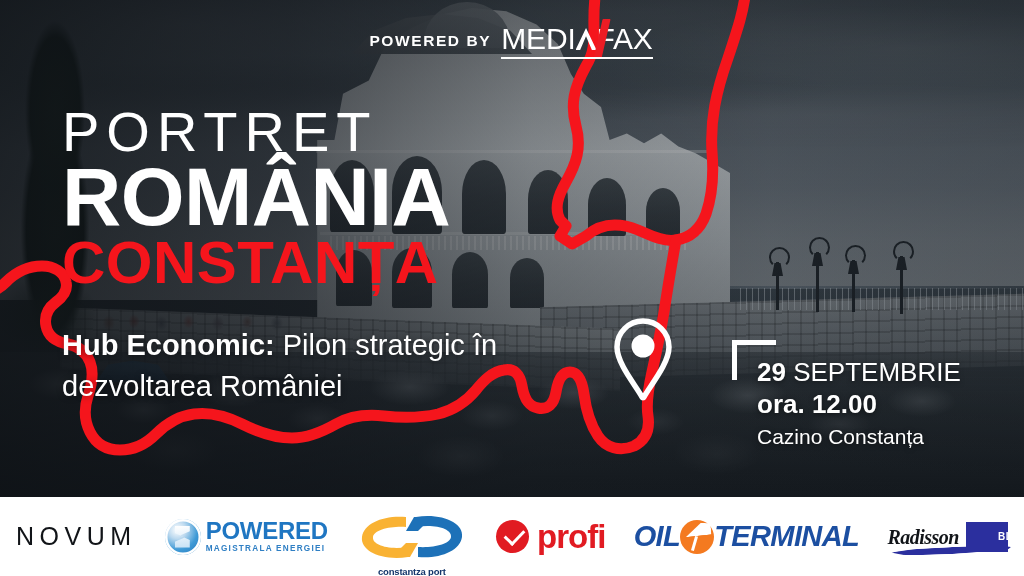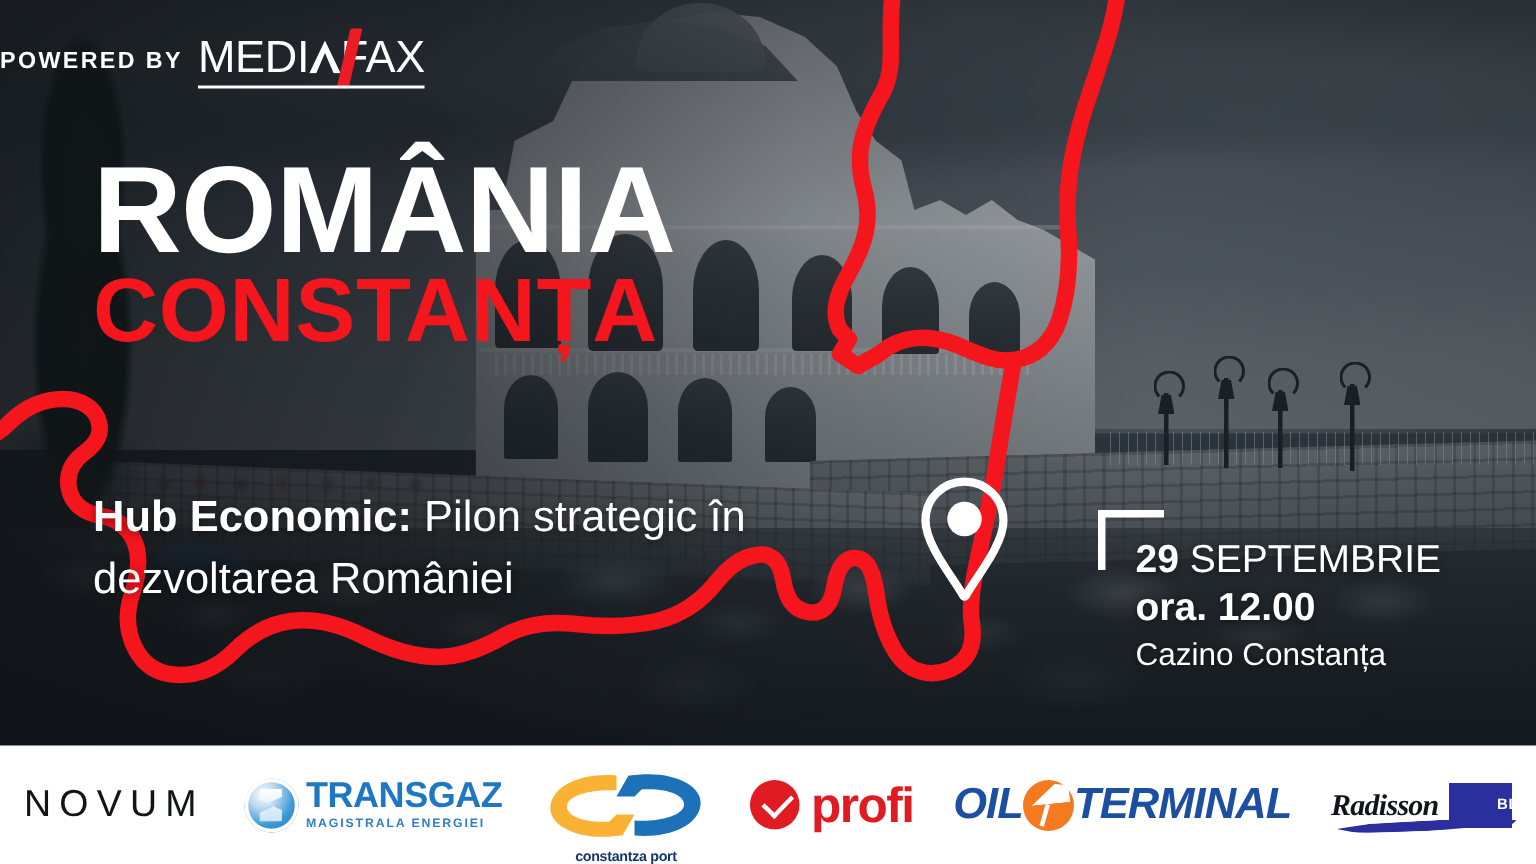--- a/index.html
+++ b/index.html
@@ -186,21 +186,21 @@
   .desat { position:absolute; inset:0; background:rgba(58,64,70,.22); mix-blend-mode:saturation; }
 
   
   .route { position:absolute; inset:0 0 79px 0; width:1024px; height:497px; pointer-events:none; }
 
   
   .content { position:absolute; inset:0 0 79px 0; }
 
   .powered {
     position:absolute; left:0; right:0; top:24px;
-    display:flex; align-items:center; justify-content:flex-start; gap:8px;
+    display:flex; align-items:center; justify-content:center; gap:8px;
   }
   .powered-label {
     color:#ffffff; font-size:15.5px; font-weight:700; letter-spacing:1.6px;
   }
   .mediafax { position:relative; display:inline-block; padding:0 2px 4px 2px; }
   .mediafax-word {
     color:#ffffff; font-size:30px; font-weight:400; letter-spacing:-0.2px;
     font-family:"Liberation Sans", sans-serif; line-height:1;
     display:flex; align-items:baseline;
   }
@@ -474,20 +474,21 @@
           <span>MEDI</span>
           <span class="mf-a"></span>
           <span>FAX</span>
         </span>
         <span class="mf-slash"></span>
         <span class="mf-underline"></span>
       </span>
     </div>
 
     <div class="titles">
+      <div class="t-portret">PORTRET</div>
       <div class="t-romania">ROMÂNIA</div>
       <div class="t-constanta">CONSTANȚA</div>
     </div>
 
     <div class="subtitle">
       <b>Hub Economic:</b><span> Pilon strategic în dezvoltarea României</span>
     </div>
 
     <svg class="pin" viewBox="0 0 64 84">
       <path d="M32 4 C17.6 4 6 15.6 6 30 C6 47 26 70 31 80 C31.5 81 32.5 81 33 80 C38 70 58 47 58 30 C58 15.6 46.4 4 32 4 Z" fill="none" stroke="#ffffff" stroke-width="5.5" stroke-linejoin="round"></path>
@@ -508,21 +509,21 @@
   <div class="sponsors">
 
     <div class="sponsor">
       <span class="novum">NOVUM</span>
     </div>
 
     <div class="sponsor">
       <span class="transgaz">
         <span class="tg-mark"></span>
         <span class="tg-text">
-          <span class="tg-name">TRANSGAZ</span>
+          <span class="tg-name">POWERED</span>
           <span class="tg-tag">MAGISTRALA ENERGIEI</span>
         </span>
       </span>
     </div>
 
     <div class="sponsor">
       <span class="cport">
         <svg viewBox="0 0 112 52" width="112" height="52">
           <path d="M60 6 C86 2, 108 12, 106 26 C104 40, 84 48, 62 46 L62 36 C78 37, 94 33, 95 26 C96 18, 80 13, 60 16 Z" fill="#1d71b8"></path>
           <path d="M58 6 L76 6 L62 20 L50 20 Z" fill="#1d71b8"></path>

